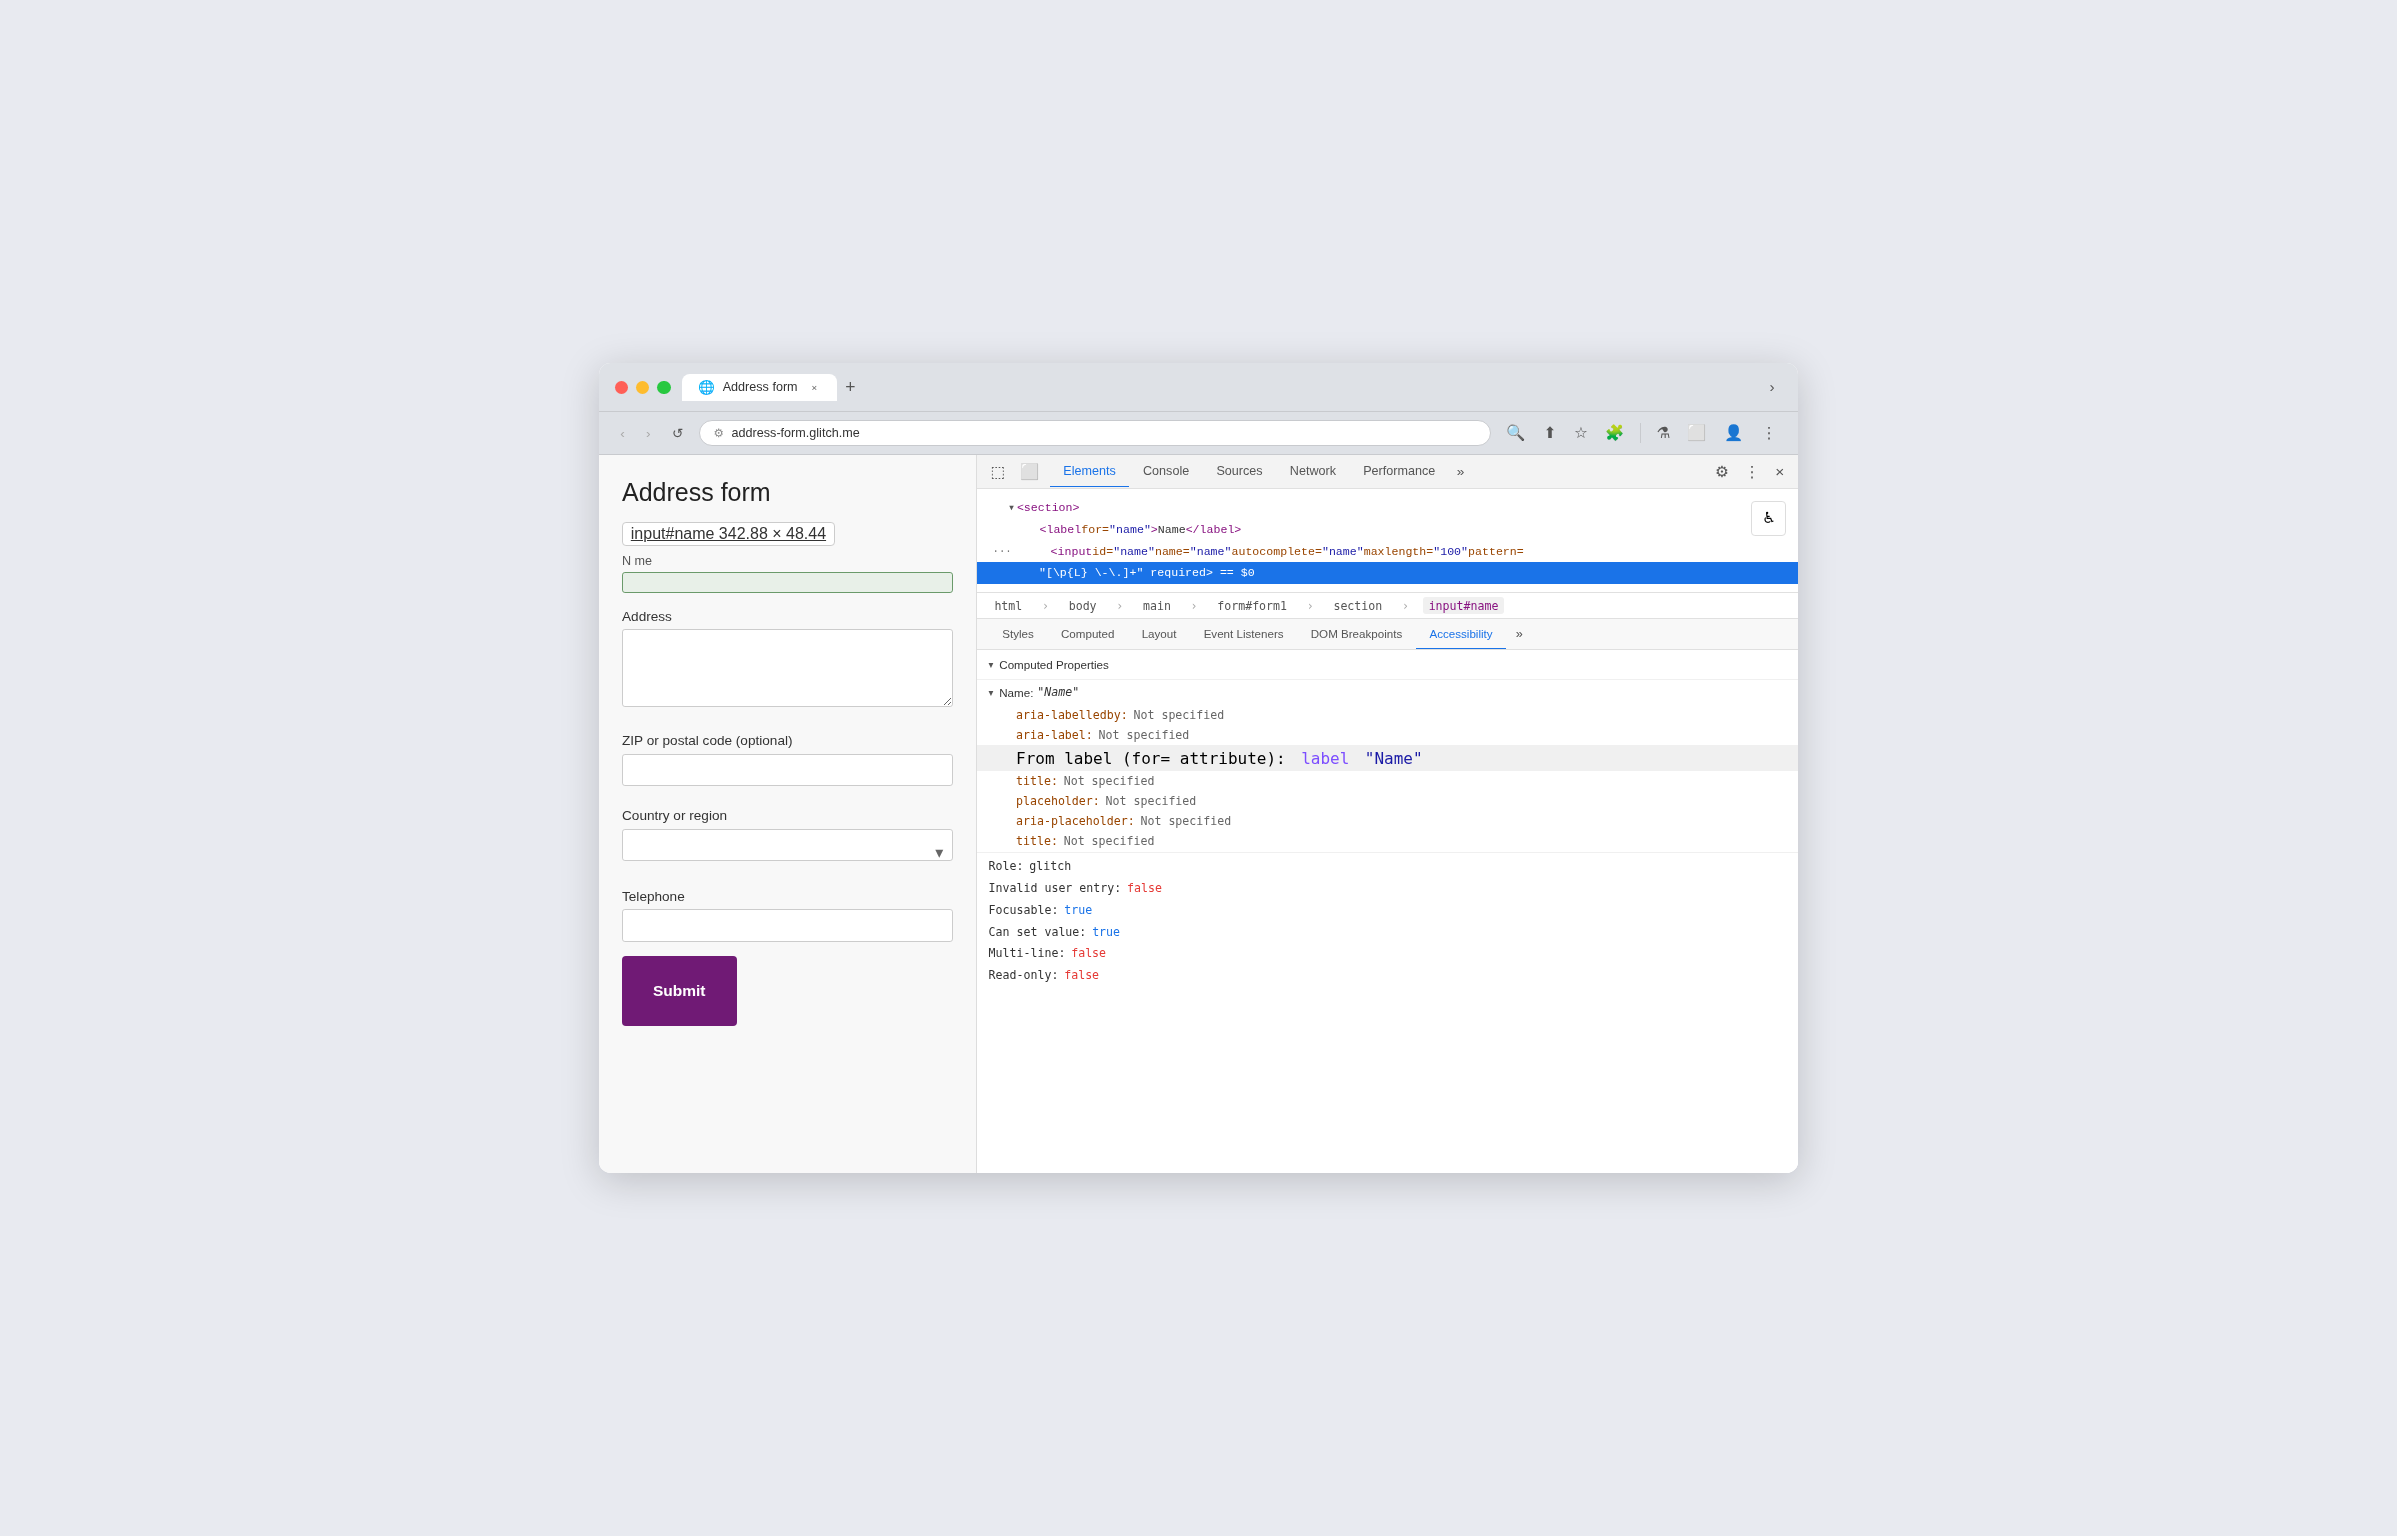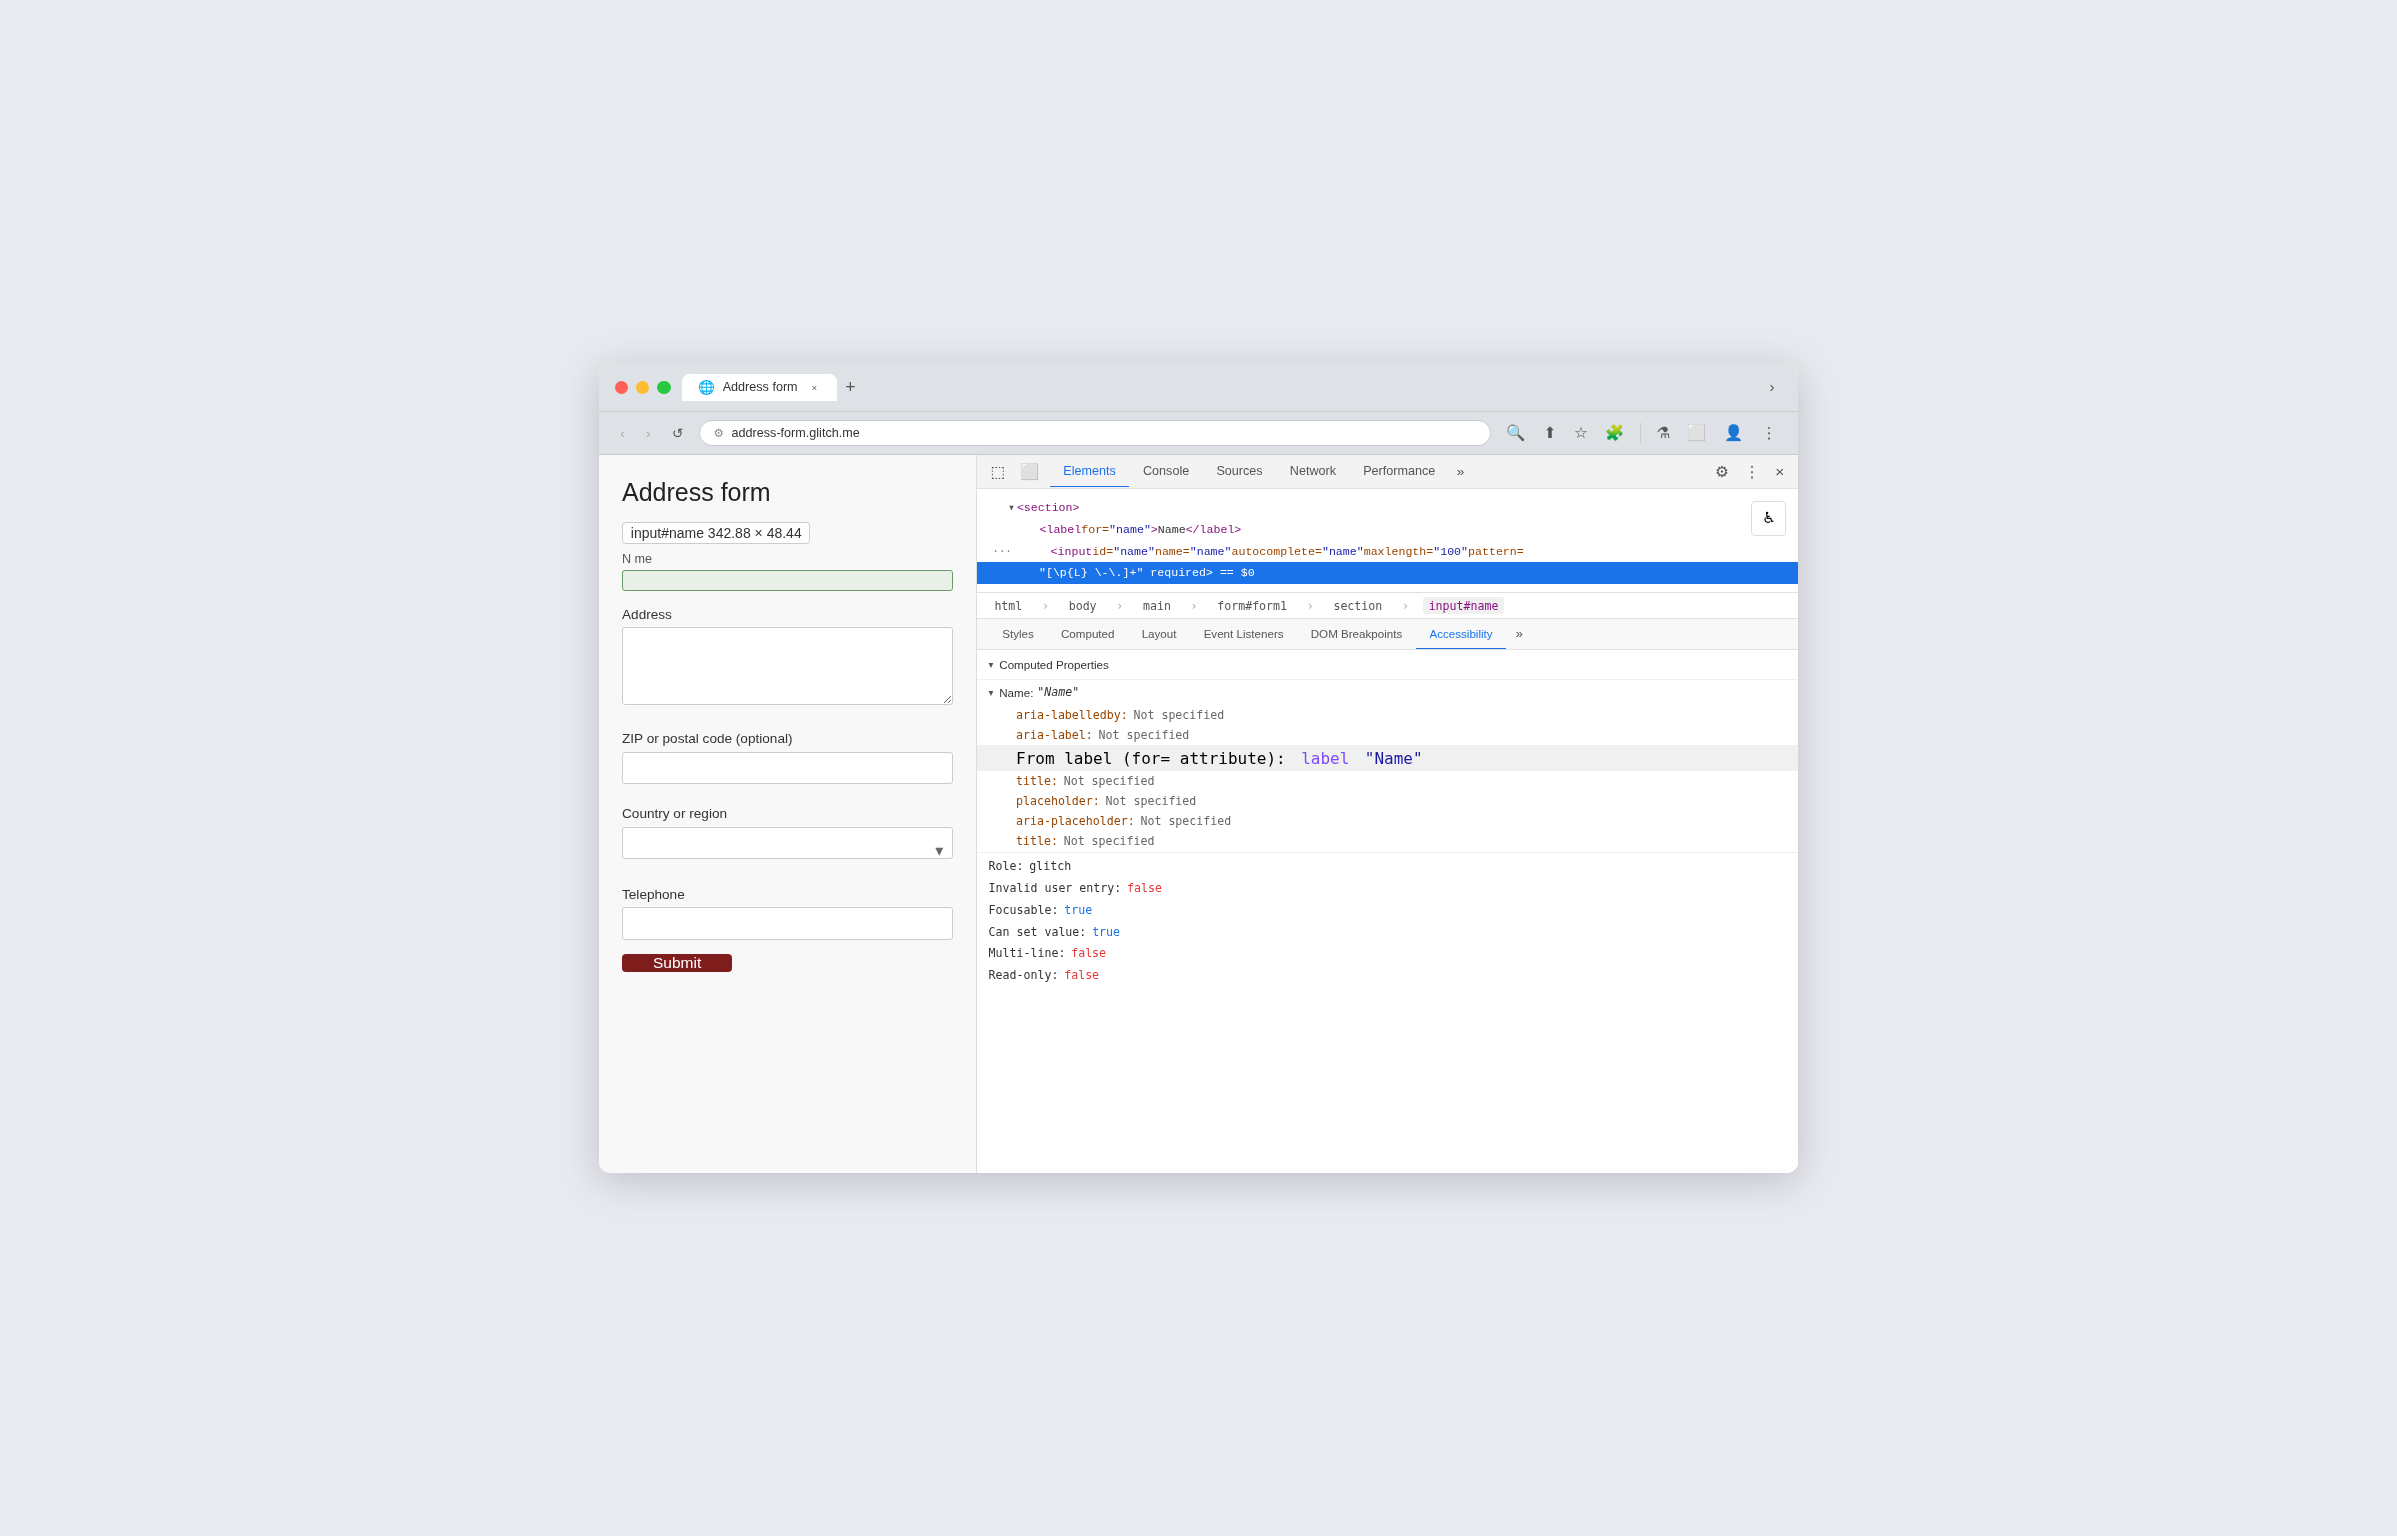--- a/index.html
+++ b/index.html
@@ -145,23 +145,24 @@
       font-weight: 400;
       color: #222;
       margin-bottom: 15.5px;
     }
     .tooltip-badge {
       display: inline-block;
       background: #fff;
       border: 1px solid #ccc;
       border-radius: 3.9px;
       padding: 1.9px 7.8px;
-      font-size: 14px;
+      font-size: 16px;
       color: #333;
       margin-bottom: 7.8px;
+      text-decoration: underline;
     }
     .name-label {
       font-size: 12.6px;
       color: #555;
       margin-bottom: 3.9px;
     }
     .name-input-highlighted {
       width: 100%;
       background: #e8f0e8;
       border: 1.9px solid #6a9a6a;
@@ -211,27 +212,28 @@
     .select-wrapper::after {
       content: '▾';
       position: absolute;
       right: 9.7px;
       top: 50%;
       transform: translateY(-50%);
       color: #666;
       pointer-events: none;
     }
     .submit-btn {
-      background: #7f1d1d;
+      background: #701a75;
       color: #fff;
       border: none;
       border-radius: 3.9px;
-      padding: 0 31px;
+      padding: 26px 31px;
       font-size: 15.5px;
       cursor: pointer;
+      font-weight: bold;
     }
     
     .devtools-panel {
       flex: 1;
       display: flex;
       flex-direction: column;
       background: #fff;
       font-size: 11.6px;
     }
     

